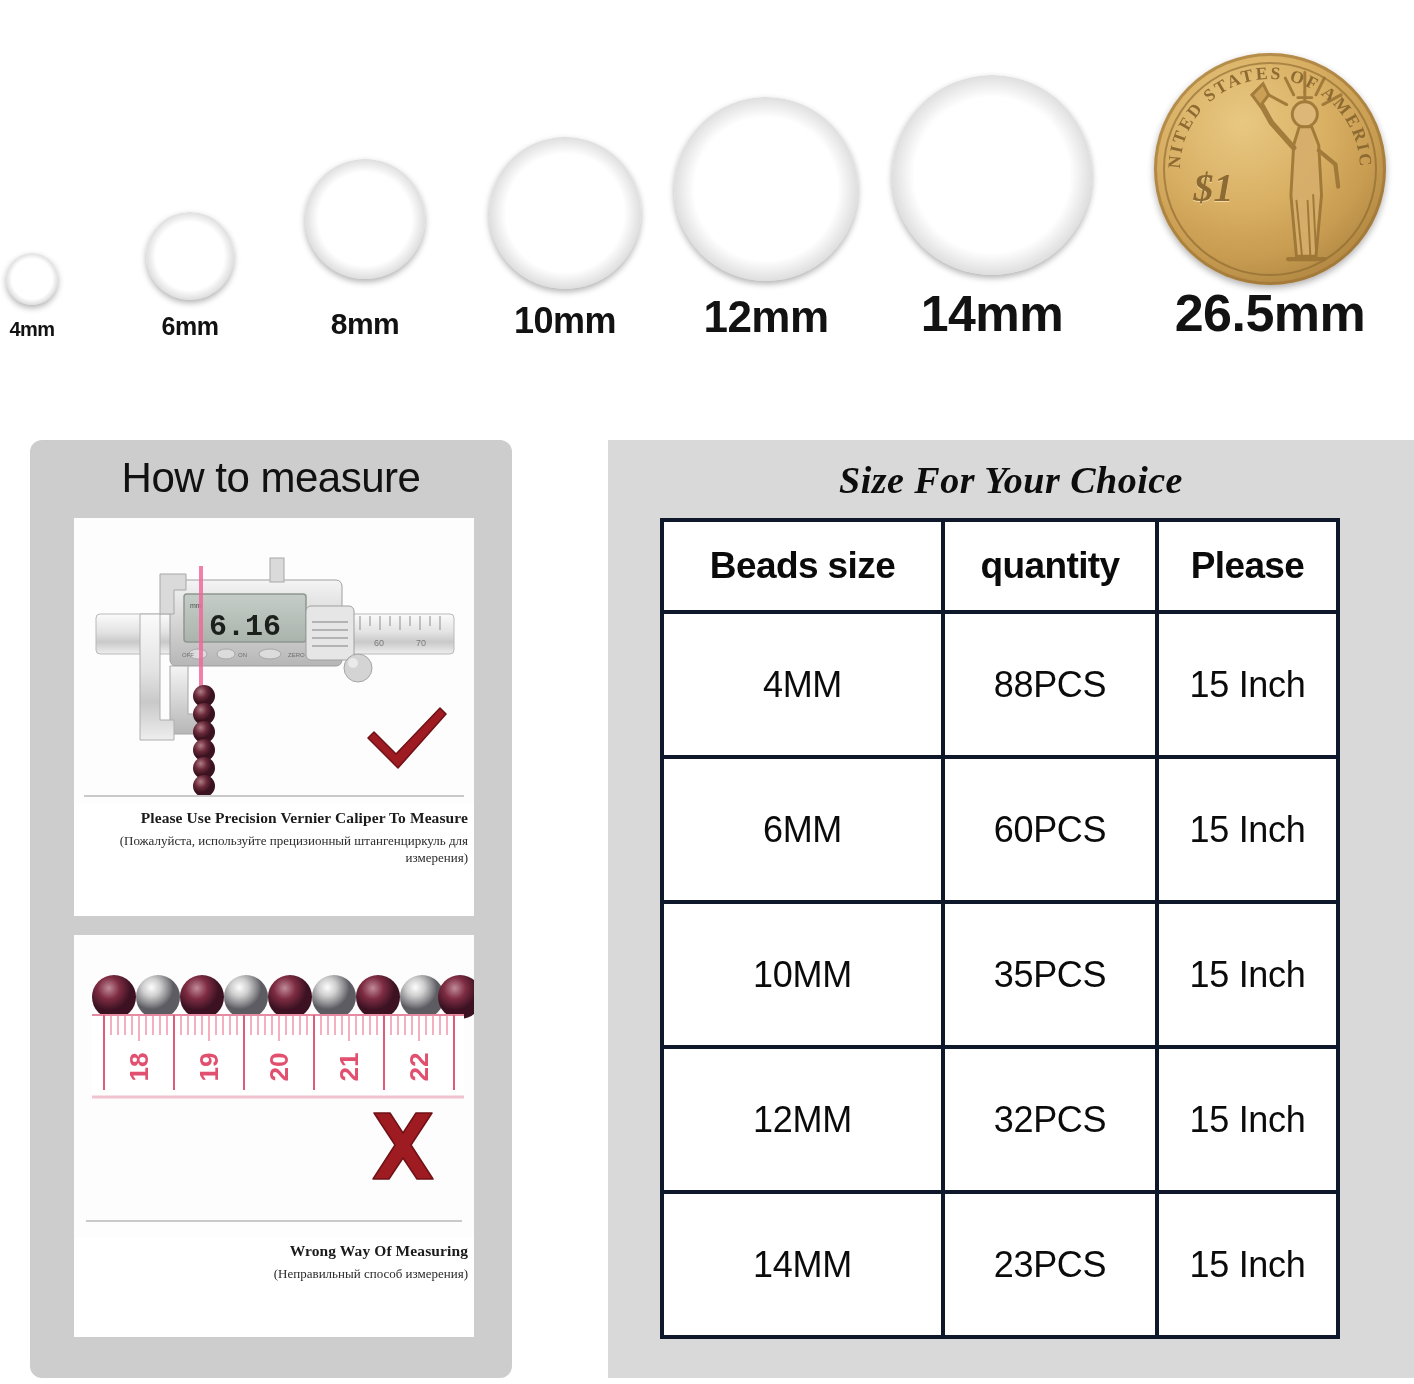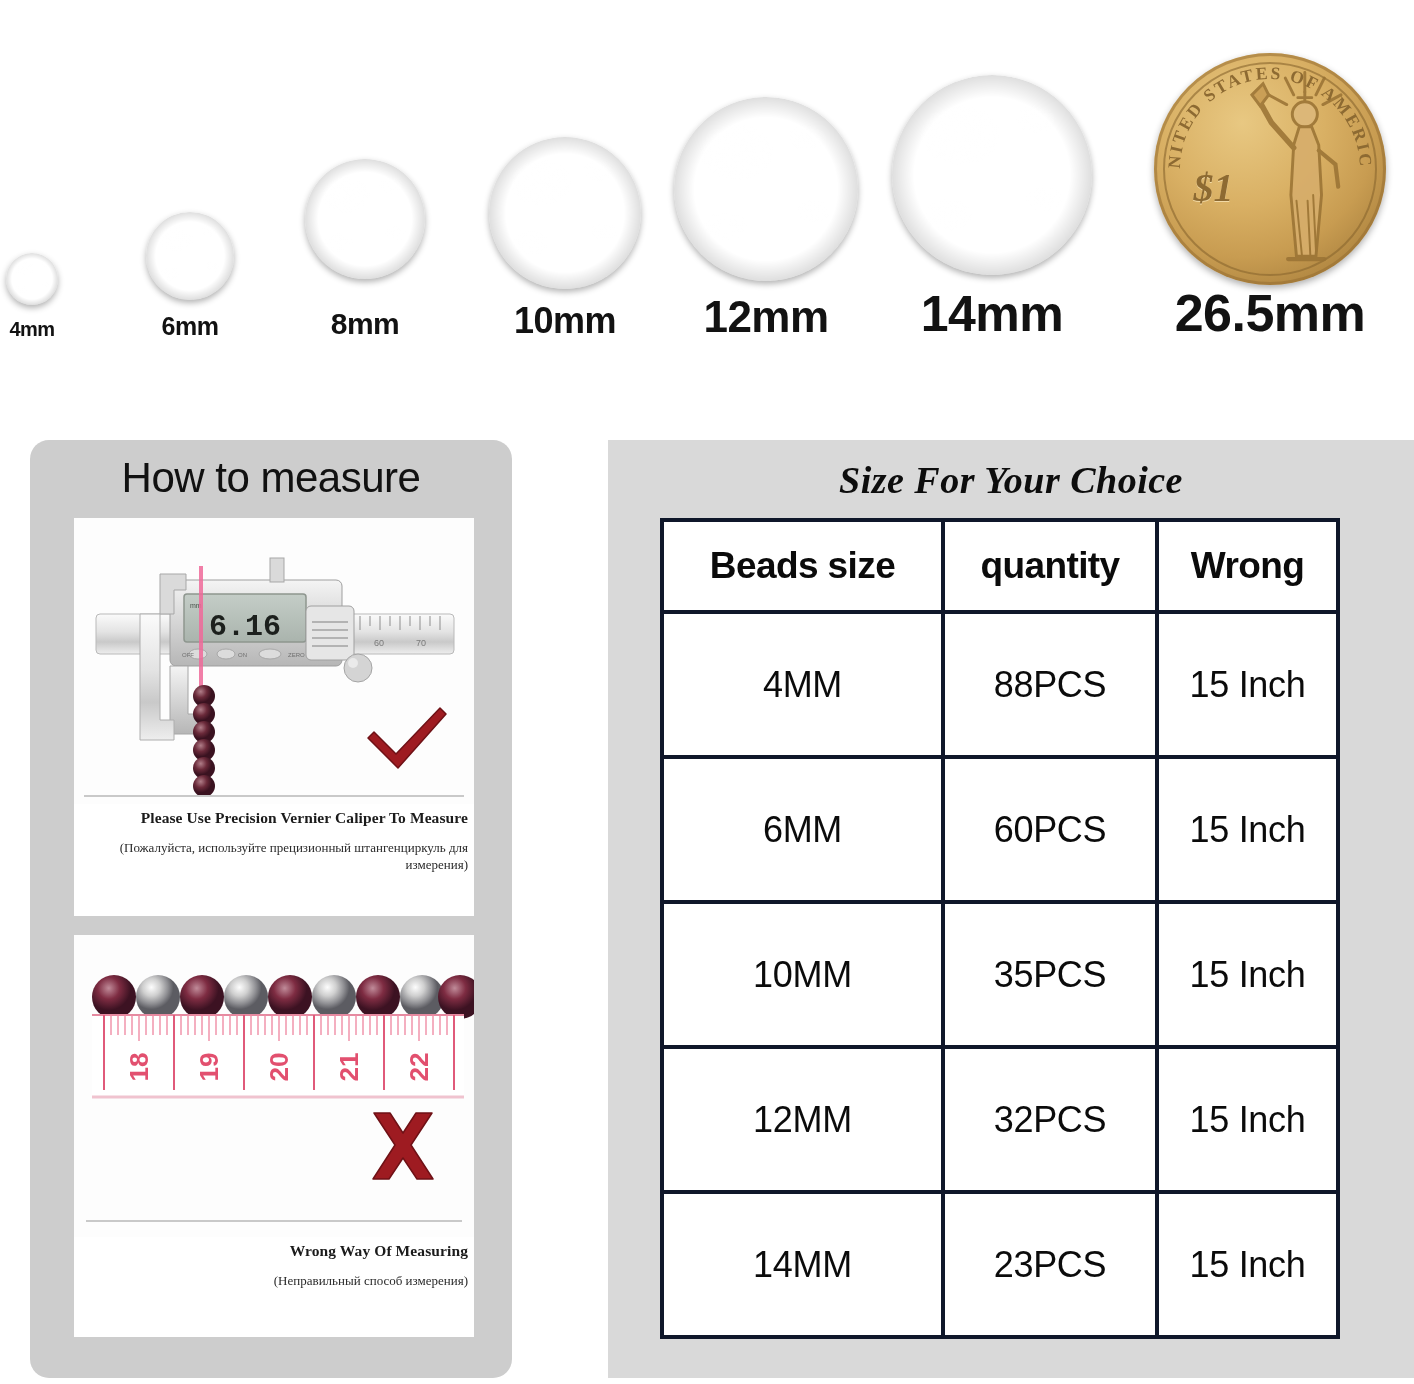--- a/index.html
+++ b/index.html
@@ -88,21 +88,21 @@
     text-shadow: 0 1px 0 rgba(255,240,200,0.65);
   }
   .liberty { position: absolute; left: 36%; top: 6%; width: 60%; height: 90%; opacity: 0.88; }
 
   
   
   #measure-panel {
     position: absolute; left: 30px; top: 440px;
     width: 482px; height: 938px;
     background: #cdcdcd;
-    border-radius: 19px;
+    border-radius: 12px;
   }
   #measure-title {
     text-align: center;
     font-size: 42px; font-weight: 400; color: #111;
     padding-top: 14px; letter-spacing: -0.5px;
     font-family: "Liberation Sans", sans-serif;
   }
   .measure-card {
     position: absolute; left: 44px;
     width: 400px;
@@ -116,21 +116,21 @@
   #photo-wrong   { height: 302px; }
 
   .caption-wrap { text-align: right; padding: 4px 6px 0 6px; }
   .caption-en {
     font-family: "Liberation Serif", serif;
     font-size: 15.5px; color: #1b1b1b; font-weight: 600;
     line-height: 1.25; letter-spacing: 0.1px;
   }
   .caption-ru {
     font-family: "Liberation Serif", serif;
-    font-size: 13px; color: #2a2a2a; line-height: 1.3; margin-top: 13px;
+    font-size: 13px; color: #2a2a2a; line-height: 1.3; margin-top: 6px;
   }
 
   
   .caliper { position: absolute; left: 0; top: 0; width: 100%; height: 100%; }
   .check-mark {
     position: absolute; right: 24px; bottom: 30px;
     width: 86px; height: 70px;
   }
   .x-mark { position: absolute; right: 34px; bottom: 54px; width: 74px; height: 74px; }
 
@@ -460,21 +460,21 @@
     <table id="size-table">
       <colgroup>
           <col class="c1">
           <col class="c2">
           <col class="c3">
         </colgroup>
       <thead>
         <tr>
           <th>Beads size</th>
           <th>quantity</th>
-          <th>Wrong</th>
+          <th>Please</th>
         </tr>
       </thead>
       <tbody id="size-table-body">
           <tr>
             <td>4MM</td>
             <td>88PCS</td>
             <td>15 Inch</td>
           </tr>
           <tr>
             <td>6MM</td>

